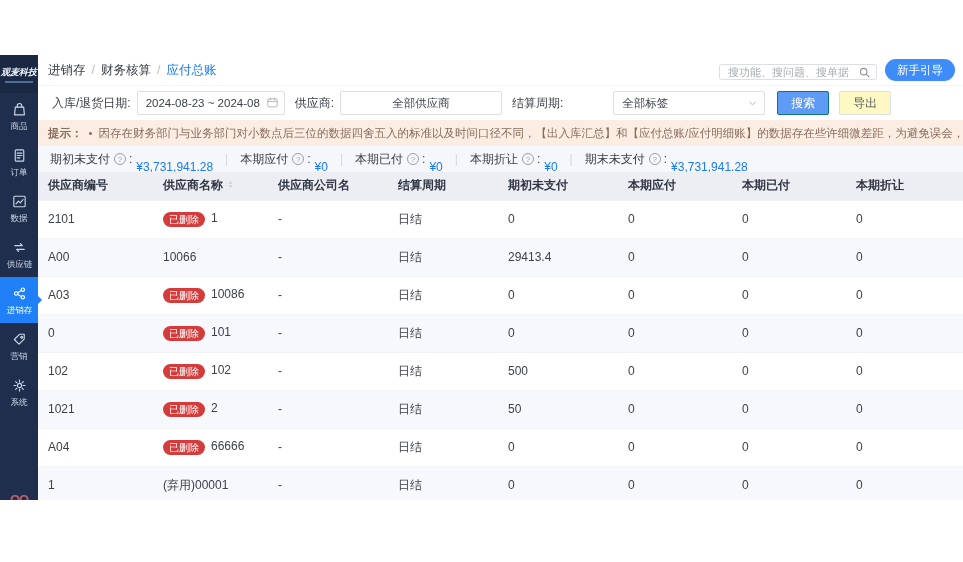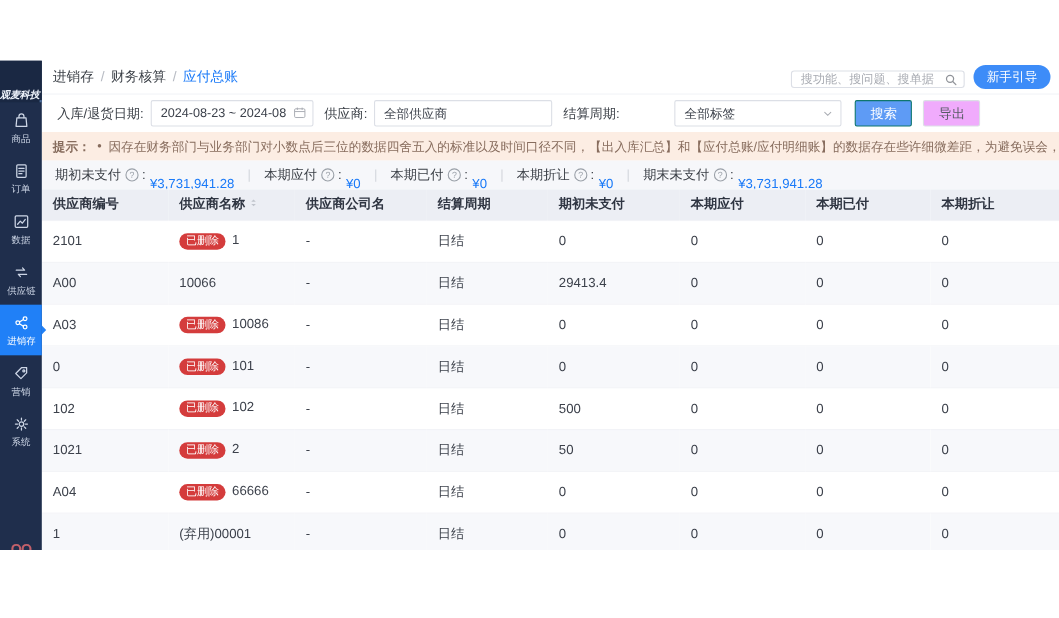--- a/index.html
+++ b/index.html
@@ -1,21 +1,21 @@
 <!DOCTYPE html>
 <html><head>
 <meta charset="utf-8">
 <style>
   * { margin:0; padding:0; box-sizing:border-box; }
   html,body { width:963px; height:562px; background:#ffffff; font-family:"Liberation Sans","DejaVu Sans",sans-serif; overflow:hidden; }
   .app { position:absolute; top:55px; left:0; width:963px; height:445px; display:flex; overflow:hidden; }
 
   
   .sidebar { position:relative; width:38px; background:#1f2e4c; color:#cdd6e6; flex:0 0 38px; }
-  .logo { height:38px; display:flex; flex-direction:row; align-items:flex-end; justify-content:center; background:#1a2843;font-family:Liberation Serif, serif; }
+  .logo { height:38px; display:flex; flex-direction:column; align-items:center; justify-content:center; background:#1a2843;font-family:Liberation Serif, serif; }
   .logo-title { font-size:9px; font-weight:bold; color:#eef3fb; font-style:italic; white-space:nowrap; }
   .logo-sub { width:28px; height:2px; margin-top:2px; background:rgba(120,170,230,.55); }
   .side-nav { display:flex; flex-direction:column; }
   .side-item { position:relative; height:46px; display:flex; flex-direction:column; align-items:center; justify-content:center; gap:3px; cursor:pointer; }
   .side-item svg { width:17px; height:17px; stroke:#cdd6e6; fill:none; stroke-width:1.2; stroke-linecap:round; stroke-linejoin:round; }
   .side-label { font-size:9px; line-height:10px; white-space:nowrap; transform:scale(.95); }
   .side-item.active { background:#2080f7; color:#fff; }
   .side-item.active svg { stroke:#fff; }
   .side-item.active::after { content:""; position:absolute; right:-4px; top:50%; transform:translateY(-50%);
      border-top:4px solid transparent; border-bottom:4px solid transparent; border-left:4px solid #2080f7; }
@@ -32,30 +32,30 @@
   .spacer { flex:1; }
   .top-search { position:relative; width:158px; height:16px; margin-right:8px; }
   .top-search input { width:100%; height:100%; border:1px solid #dcdfe6; border-radius:3px; padding:0 24px 0 8px; font-size:11px; color:#606266; outline:none; font-family:inherit; }
   .top-search input::placeholder { color:#a8abb2; }
   .top-search svg { position:absolute; right:6px; top:4px; width:13px; height:13px; stroke:#909399; fill:none; stroke-width:1.4; stroke-linecap:round; }
   .guide-btn { height:22px; padding:0 12px; background:#3d8cf8; color:#fff; font-size:11.5px; border:none; border-radius:12px; cursor:pointer; white-space:nowrap; font-family:inherit; }
 
   .filterbar { height:34px; flex:0 0 34px; display:flex; align-items:center; padding-left:10px; gap:6px; }
   .f-label { font-size:12px; color:#3a3f46; white-space:nowrap; margin-left:4px; }
   .f-input { position:relative; height:24px; }
-  .f-input input { width:100%; height:100%; border:1px solid #dcdfe6; border-radius:2px; font-size:11.5px; color:#3c414b; padding:0 8px; outline:none; font-family:inherit; }
+  .f-input input { width:100%; height:100%; border:1px solid #dcdfe6; border-radius:2px; font-size:11.5px; color:#3c414b; padding:0 8px; outline:none; font-family:inherit;text-align:center; }
   .date-box { width:148px; }
   .date-box input { padding-right:24px; text-align:left; }
   .date-box svg { position:absolute; right:6px; top:5px; width:13px; height:13px; stroke:#a8abb2; fill:none; stroke-width:1.2; }
   .supplier-box { width:162px; }
   .select-box { width:152px; height:24px; border:1px solid #dcdfe6; border-radius:2px; display:flex; align-items:center; justify-content:space-between; padding:0 6px 0 8px; font-size:11.5px; color:#3c414b; cursor:pointer;margin-left:44px; }
   .select-box svg { width:11px; height:11px; stroke:#a8abb2; fill:none; stroke-width:1.5; stroke-linecap:round; }
   .btn { height:24px; padding:0 13px; font-size:12px; border-radius:2px; cursor:pointer; font-family:inherit; }
   .btn-primary { background:#5e9bf5; color:#fff; border:1px solid #0f766e; margin-left:6px; }
-  .btn-plain { background:#f0abfc; color:#565b63; border:1px solid #dcdfe6; margin-left:4px; }
+  .btn-plain { background:#fef9c3; color:#565b63; border:1px solid #dcdfe6; margin-left:4px; }
 
   .hintbar { height:26px; flex:0 0 26px; background:#fcede3; display:flex; align-items:center; padding:0 10px; font-size:11.5px; color:#876c5d; white-space:nowrap; overflow:hidden; }
   .hint-label { font-weight:bold; margin-right:6px; }
   .hint-bullet { margin-right:6px; }
 
   .summarybar { height:26px; flex:0 0 26px; background:#f6f7fa; display:flex; align-items:center; padding:0 12px; font-size:12px; white-space:nowrap; overflow:hidden; }
   .sum-item { display:inline-flex; align-items:center; }
   .sum-label { color:#3a3f46; }
   .help-icon { display:inline-flex; align-items:center; justify-content:center; width:12px; height:12px; border:1px solid #9aa0a8; border-radius:50%; color:#9aa0a8; font-size:8px; margin:0 3px 0 4px; cursor:pointer; }
   .sum-colon { color:#3a3f46; margin-right:4px; }

